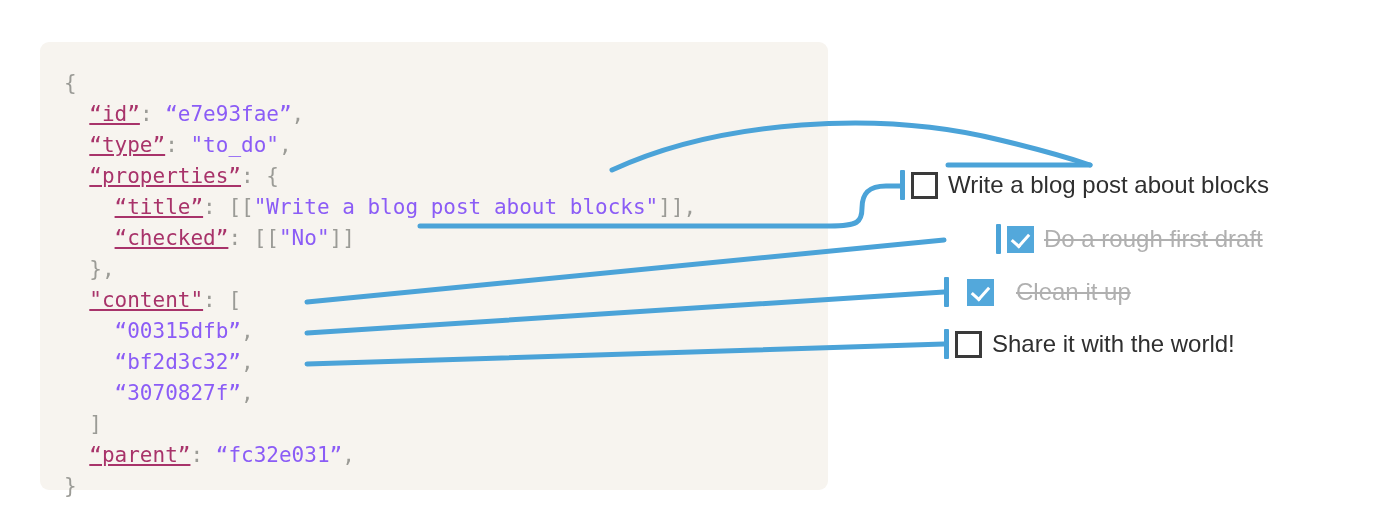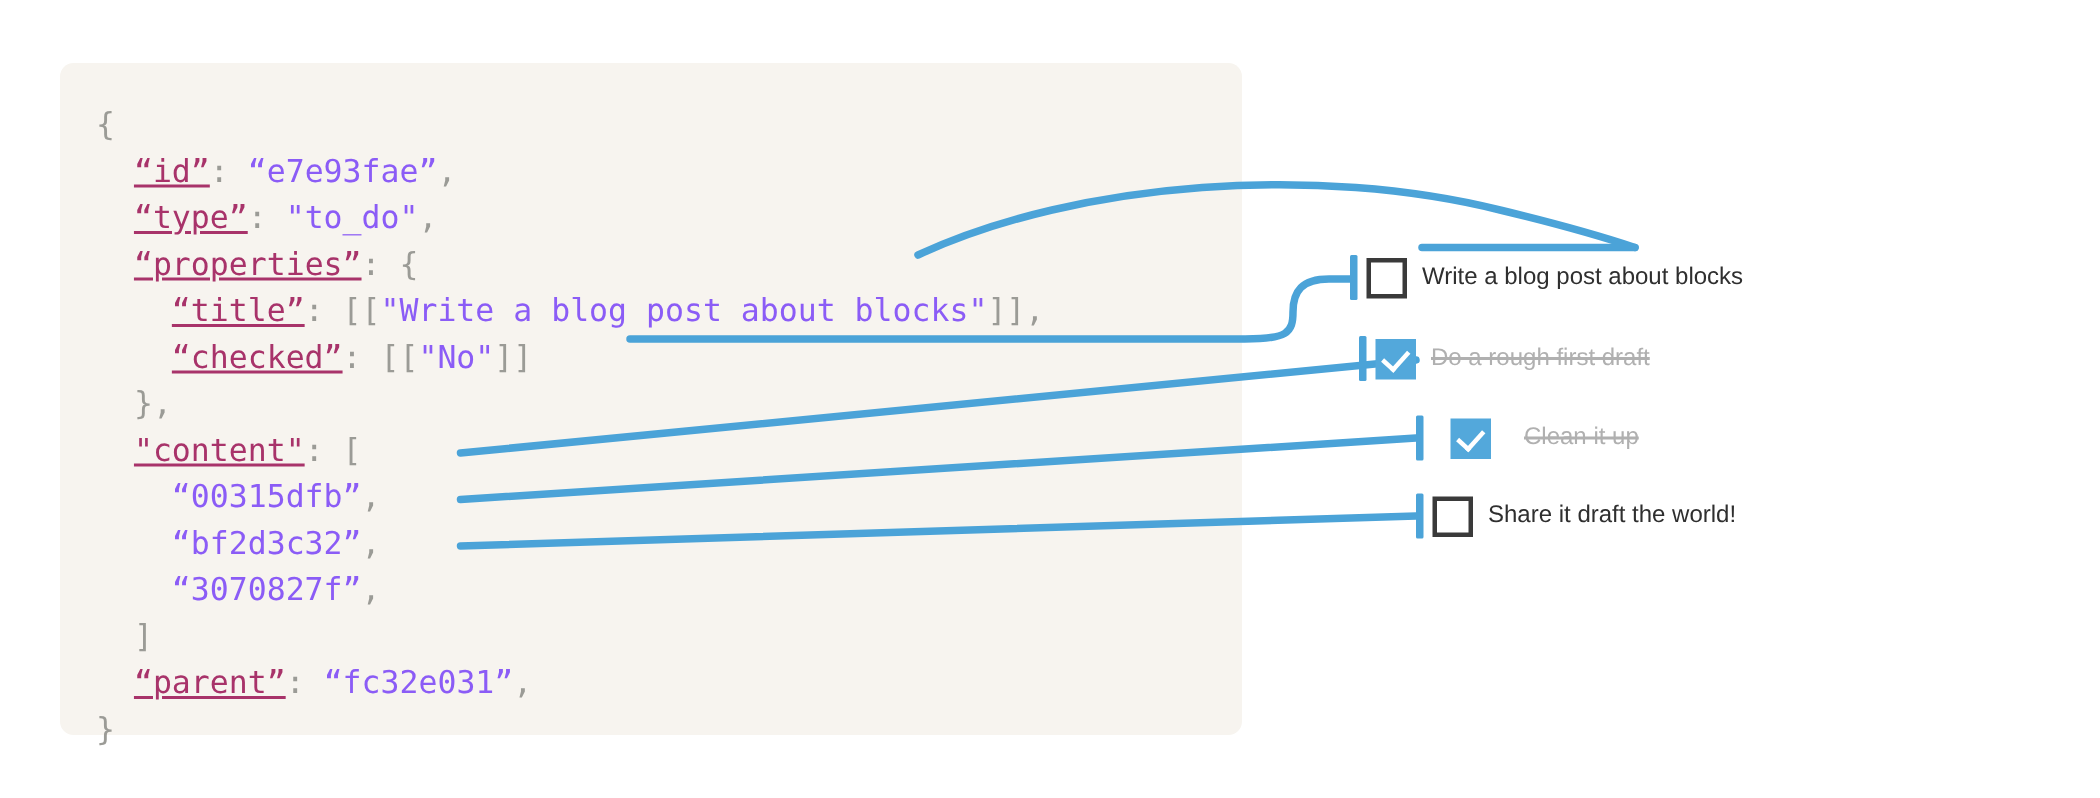--- a/index.html
+++ b/index.html
@@ -83,21 +83,21 @@
     top: 4px;
     width: 8px;
     height: 14px;
     border: solid #ffffff;
     border-width: 0 3px 3px 0;
     transform: rotate(42deg);
   }
   .todo-label {
     margin-left: 10px;
     font-family: "Liberation Sans", sans-serif;
-    font-size: 16px;
+    font-size: 24px;
     color: #2f2f2f;
     white-space: nowrap;
   }
   .todo-label.done {
     color: #b0b0b0;
     text-decoration: line-through;
     text-decoration-thickness: 2px;
   }
 
   
@@ -131,28 +131,28 @@
 
   <path d="M 307,364 L 944,344" fill="none" stroke="#4ba3d8" stroke-width="5" stroke-linecap="round"></path>
 </svg>
 
 <div id="checklist">
     <div class="todo-row" style="left: 900px; top: 168px;">
       <div class="tick"></div>
       <div class="box unchecked"></div>
       <span class="todo-label">Write a blog post about blocks</span>
     </div>
-    <div class="todo-row" style="left: 906px; top: 222px; text-align: right;">
+    <div class="todo-row" style="left: 996px; top: 222px; text-align: right;">
       <div class="tick"></div>
       <div class="box checked"></div>
       <span class="todo-label done">Do a rough first draft</span>
     </div>
     <div class="todo-row" style="left: 944px; top: 275px; gap: 12px;">
       <div class="tick"></div>
       <div class="box checked"></div>
       <span class="todo-label done">Clean it up</span>
     </div>
     <div class="todo-row" style="left: 944px; top: 327px;">
       <div class="tick"></div>
       <div class="box unchecked"></div>
-      <span class="todo-label">Share it draft the world!</span>
+      <span class="todo-label">Share it with the world!</span>
     </div>
   </div>
 
 </body></html>

